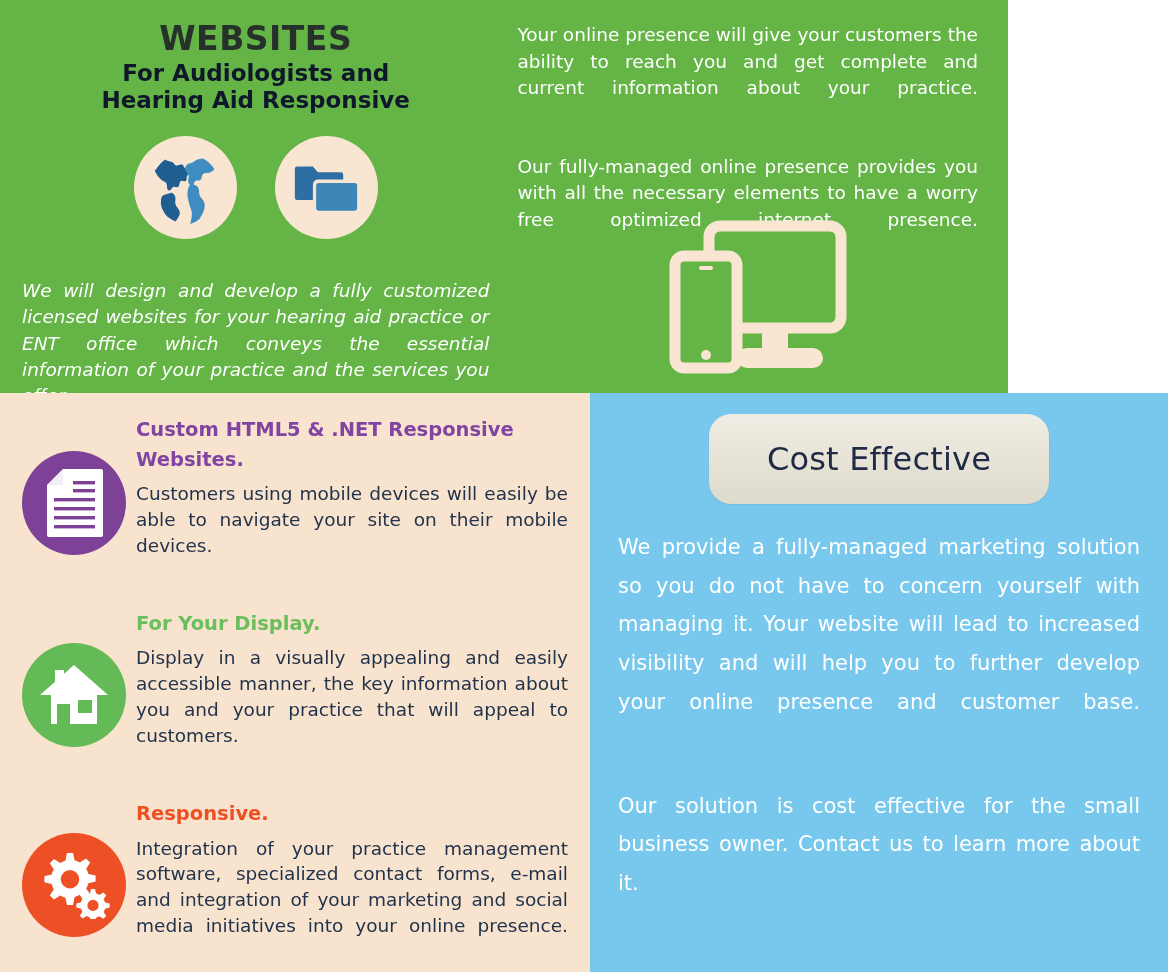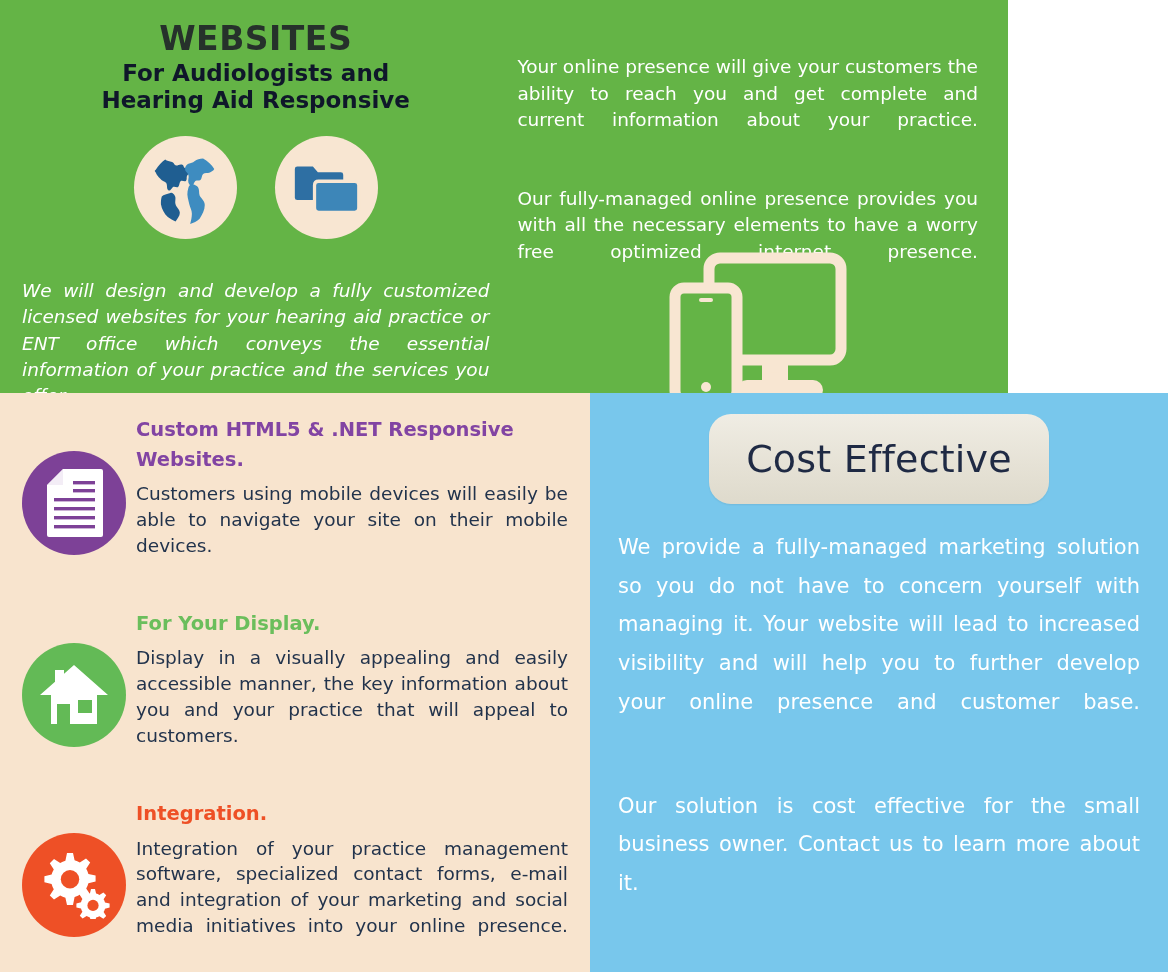--- a/index.html
+++ b/index.html
@@ -33,21 +33,20 @@
     height: 100%;
     position: relative;
     padding: 22px 20px 0 22px;
   }
 
   .green-right {
     width: 578px;
     height: 100%;
     position: relative;
     padding: 22px 30px 16px 8px;
-    margin-top: 32px;
   }
 
   .title-main {
     text-align: center;
     font-size: 33px;
     font-weight: bold;
     color: #26312b;
     letter-spacing: 0.5px;
     line-height: 1.05;
   }
@@ -174,21 +173,21 @@
     width: 340px;
     height: 90px;
     border-radius: 22px;
     background: linear-gradient(180deg, #F0EDE4 0%, #E6E2D6 55%, #DEDACC 100%);
     display: flex;
     align-items: center;
     justify-content: center;
     box-shadow: 0 1px 2px rgba(0,0,0,0.07);
   }
   .cost-banner-label {
-    font-size: 38px;
+    font-size: 32px;
     color: #1F2A44;
     letter-spacing: 0.2px;
   }
 
   .blue-para {
     color: #ffffff;
     font-size: 21px;
     line-height: 1.84;
     text-align: justify;
   }
@@ -325,21 +324,21 @@
           </g>
           <circle cx="33" cy="28.2" r="9.2" fill="#EE5026"></circle>
           <g fill="#ffffff">
 
             <path d="M54 38 l4 0 1.1 4.6 a11.5 11.5 0 0 1 3.3 1.4 l4-2.6 2.8 2.8 -2.6 4 a11.5 11.5 0 0 1 1.4 3.3 l4.6 1.1 0 4 -4.6 1.1 a11.5 11.5 0 0 1 -1.4 3.3 l2.6 4 -2.8 2.8 -4-2.6 a11.5 11.5 0 0 1 -3.3 1.4 L58 71 l-4 0 -1.1-4.6 a11.5 11.5 0 0 1 -3.3-1.4 l-4 2.6 -2.8-2.8 2.6-4 a11.5 11.5 0 0 1 -1.4-3.3 L39.4 56.4 l0-4 4.6-1.1 a11.5 11.5 0 0 1 1.4-3.3 l-2.6-4 2.8-2.8 4 2.6 a11.5 11.5 0 0 1 3.3-1.4 Z"></path>
           </g>
           <circle cx="56" cy="54.4" r="5.6" fill="#EE5026"></circle>
         </svg>
       </div>
       <div class="feature-text">
-        <div class="feature-head fh-orange">Integration.</div>
+        <div class="feature-head fh-orange">Responsive.</div>
         <div class="feature-body">Integration of your practice management software, specialized contact forms, e-mail and integration of your marketing and social media initiatives into your online presence.</div>
       </div>
     </div>
 
   </div>
 
   <div class="blue-panel">
     <div class="cost-banner">
       <span class="cost-banner-label">Cost Effective</span>
     </div>

